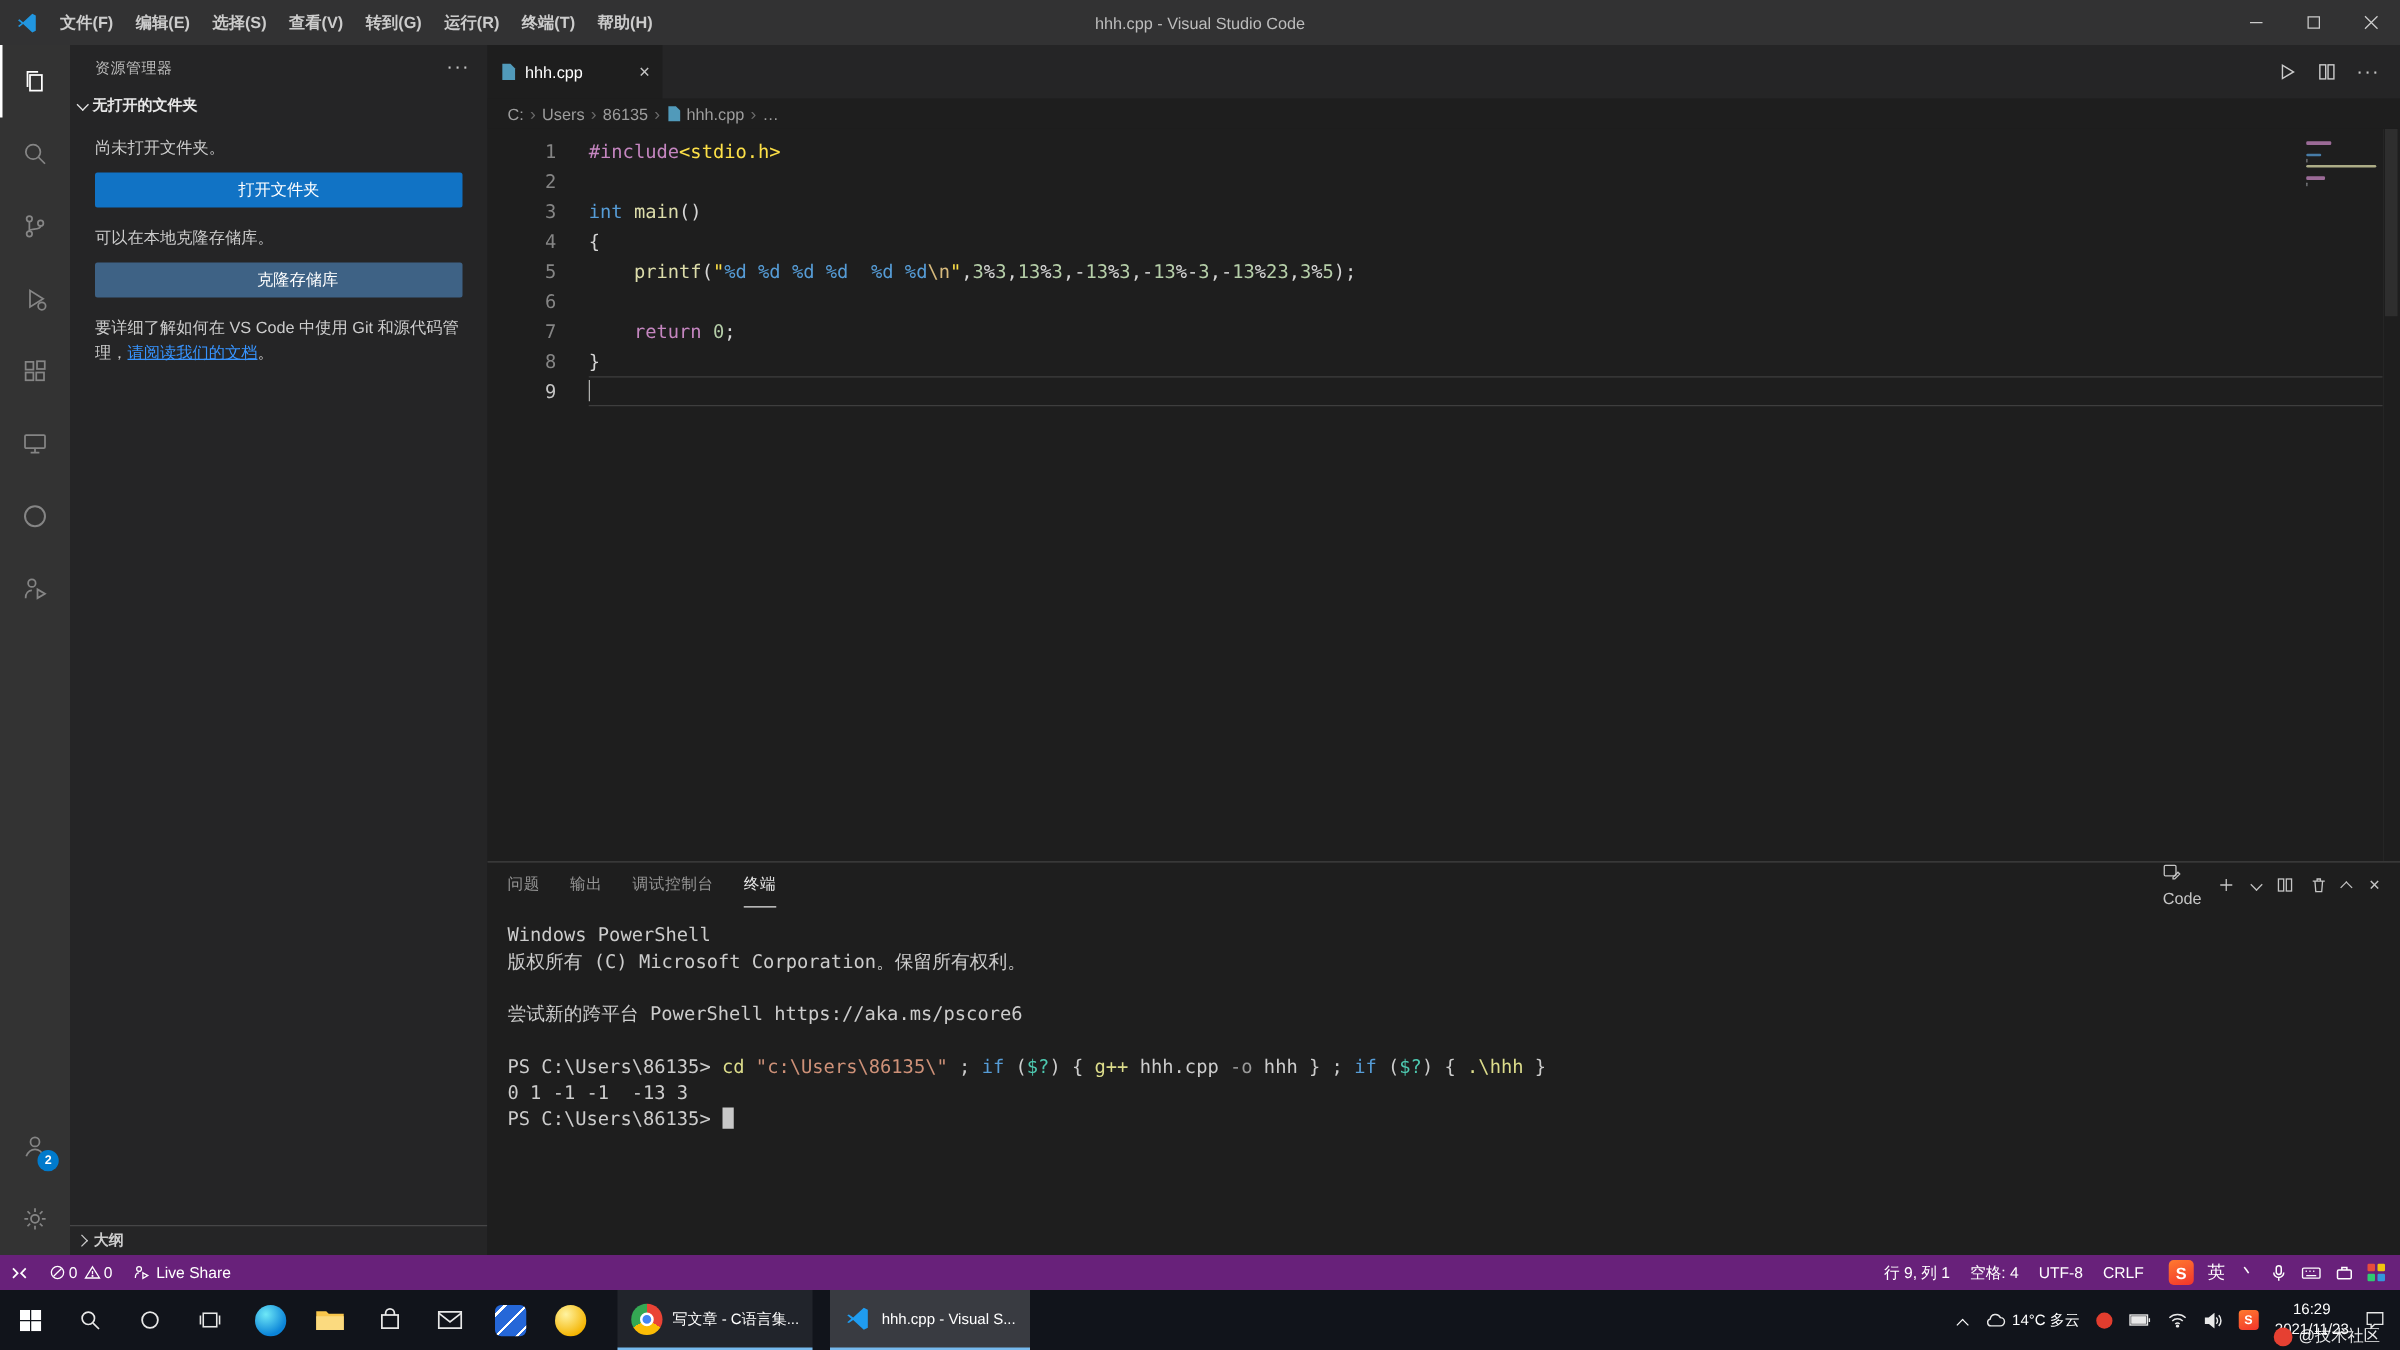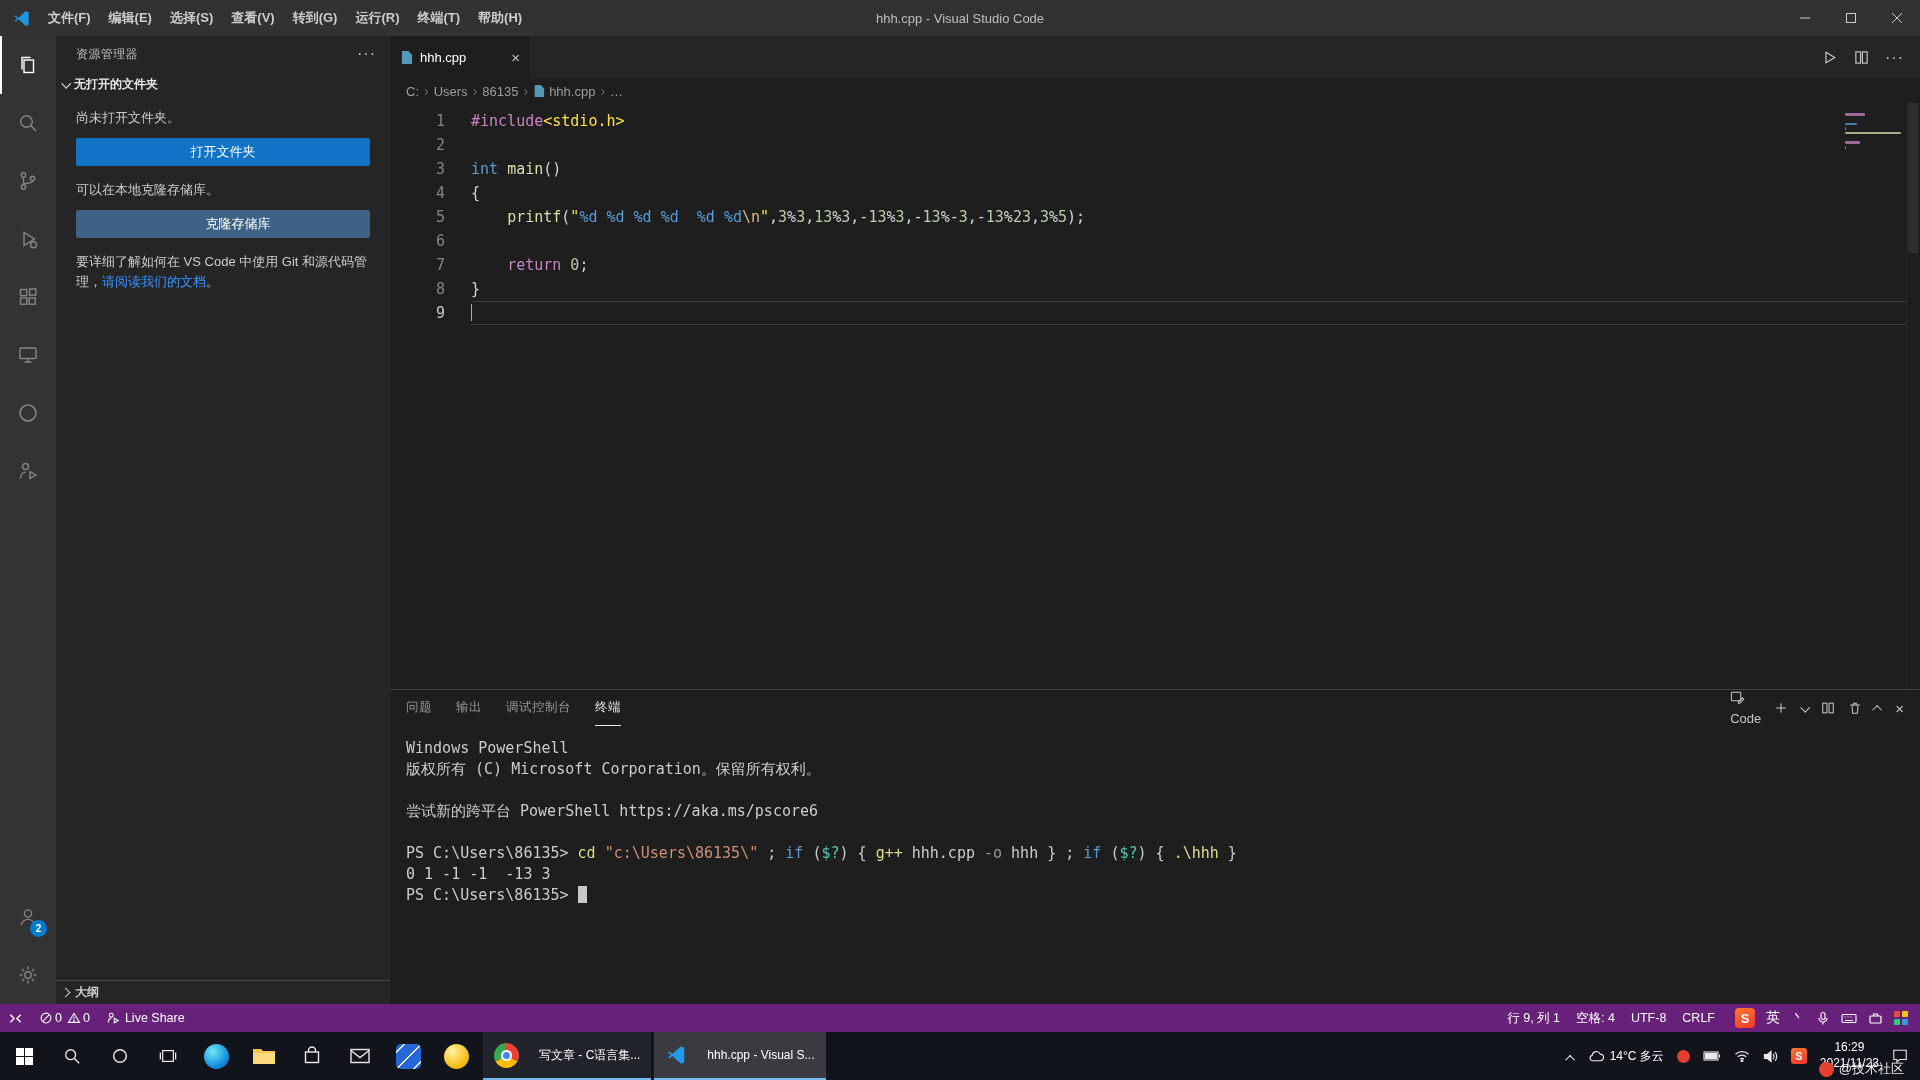--- a/index.html
+++ b/index.html
@@ -28,21 +28,21 @@
   
   .sidebar { width:334px; background:#252526; display:flex; flex-direction:column; font-size:13px; color:#cccccc; }
   .sidebar-title-row { height:36px; display:flex; align-items:center; padding:0 14px 0 20px; font-size:12px; color:#bbbbbb; letter-spacing:.4px; }
   .more-dots { margin-left:auto; color:#c5c5c5; font-size:16px; letter-spacing:1px; cursor:pointer; }
   .section-row { display:flex; align-items:center; height:24px; padding:0 6px; font-weight:700; font-size:12px; color:#e7e7e7; gap:5px; }
   .sidebar-body { padding:8px 20px 0 20px; display:flex; flex-direction:column; line-height:1.55; }
   .sidebar-body p { margin:4px 0 8px 0; }
   .sb-btn { height:28px; border:none; border-radius:2px; color:#ffffff; font-size:13px; margin:2px 0 10px 0; cursor:pointer; font-family:inherit; }
   .sb-btn.primary { background:#1173c5; }
   .sb-btn.secondary { background:#3e6285;padding-left:30px; }
-  .link { color:#3794ff; cursor:pointer; }
+  .link { color:#3794ff; text-decoration:underline; cursor:pointer; }
   .outline-row { margin-top:auto; height:24px; display:flex; align-items:center; gap:6px; padding:0 6px; font-weight:700; font-size:12px; color:#cccccc; border-top:1px solid rgba(204,204,204,.2); }
 
   .chev { display:inline-block; width:7px; height:7px; border-right:1.5px solid currentColor; border-bottom:1.5px solid currentColor; }
   .chev.down { transform:rotate(45deg) translateY(-1px); }
   .chev.right { transform:rotate(-45deg); }
   .chev.up { transform:rotate(-135deg) translateY(-2px); }
 
   
   .editor-col { flex:1; display:flex; flex-direction:column; background:#1e1e1e; min-width:0; }
   .tabbar { height:43px; background:#252526; display:flex; align-items:stretch; }
@@ -91,21 +91,21 @@
   .sogou-logo { width:20px; height:20px; border-radius:4px; background:linear-gradient(160deg,#ff7a2f,#f2342b); color:#fff; font-weight:700; font-size:13px; display:flex; align-items:center; justify-content:center; }
   .ime-grid { display:grid; grid-template-columns:6px 6px; grid-template-rows:6px 6px; gap:2px; }
   .ime-grid i { display:block; border-radius:1px; }
 
   
   .taskbar { flex:0 0 48px; background:#11141b; display:flex; align-items:center; color:#ffffff; }
   .tb-icon { width:48px; height:48px; display:flex; align-items:center; justify-content:center; cursor:pointer; }
   .edge-circle { width:25px; height:25px; border-radius:50%; background:radial-gradient(circle at 35% 30%,#6ee8f7,#0b84d8 70%); }
   .blue-app { width:25px; height:25px; border-radius:5px; background:repeating-linear-gradient(135deg,#2567d8 0 5px,#ffffff 5px 7px,#2567d8 7px 12px); }
   .yellow-app { width:25px; height:25px; border-radius:50%; background:radial-gradient(circle at 35% 30%,#fff3a1,#f4b400 75%); }
-  .tb-win { display:flex; align-items:center; gap:20px; height:48px; padding:0 11px; margin-left:3px; font-size:12px; background:rgba(255,255,255,.07); border-bottom:2px solid #76b9ed; cursor:pointer; max-width:210px; }
+  .tb-win { display:flex; align-items:center; gap:8px; height:48px; padding:0 11px; margin-left:14px; font-size:12px; background:rgba(255,255,255,.07); border-bottom:2px solid #76b9ed; cursor:pointer; max-width:210px; }
   .tb-win.focused { background:rgba(255,255,255,.17); }
   .tb-label { white-space:nowrap; overflow:hidden; text-overflow:ellipsis; max-width:150px; }
   .chrome-wrap { position:relative; width:25px; height:25px; flex:0 0 25px; }
   .chrome-ring { position:absolute; inset:0; border-radius:50%; background:conic-gradient(#ea4335 0 120deg,#fbbc05 120deg 240deg,#34a853 240deg 360deg); }
   .chrome-center { position:absolute; inset:7px; border-radius:50%; background:#4285f4; border:2px solid #ffffff; }
   .tray { margin-left:auto; display:flex; align-items:center; gap:13px; padding-right:12px; font-size:12px; }
   .tray-item { display:flex; align-items:center; gap:5px; cursor:pointer; }
   .red-dot { width:13px; height:13px; border-radius:50%; background:#e23d2e; }
   .sogou-mini { width:16px; height:16px; border-radius:3px; background:linear-gradient(160deg,#ff7a2f,#f2342b); color:#fff; font-weight:700; font-size:10px; display:flex; align-items:center; justify-content:center; }
   .clock { text-align:center; line-height:1.3; font-size:12px; }

